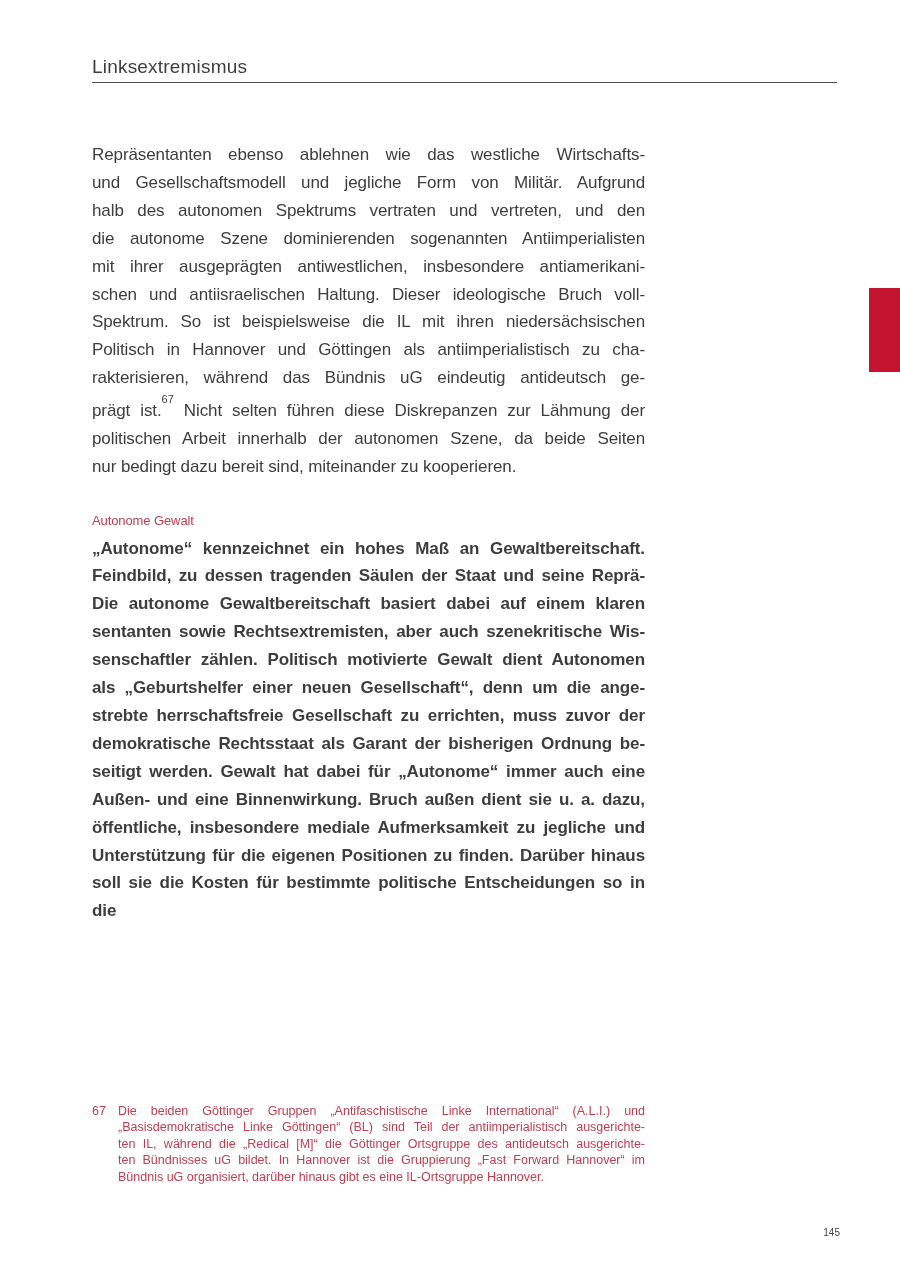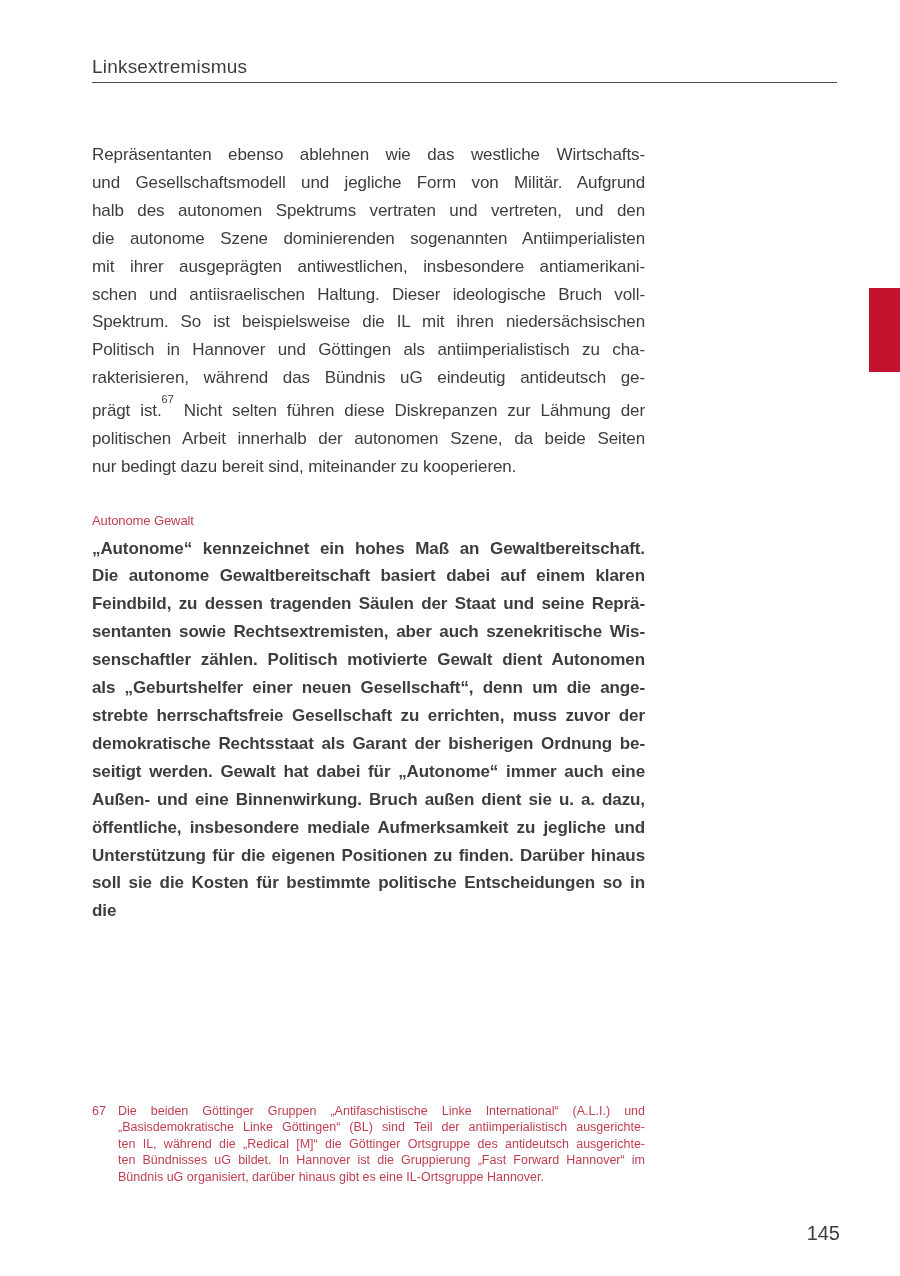--- a/index.html
+++ b/index.html
@@ -71,21 +71,21 @@
   }
   .fn-lines{width:527px;}
   .fn-line{
     text-align:justify;
     text-align-last:justify;
   }
   .fn-line.last{text-align-last:left;}
   
   .page-number{
     position:absolute;top:1224px;right:60px;
-    font-size:20px;line-height:18px;color:var(--ink);
+    font-size:10px;line-height:18px;color:var(--ink);
   }
 </style>
 </head>
 <body>
 
 <div class="page">
 
   <div class="running-head">Linksextremismus</div>
   <div class="head-rule"></div>
 
@@ -105,22 +105,22 @@
       <div class="line">rakterisieren, während das Bündnis uG eindeutig antideutsch ge-</div>
       <div class="line"><span>prägt ist.</span><sup class="fn-ref">67</sup><span> Nicht selten führen diese Diskrepanzen zur Lähmung der</span></div>
       <div class="line">politischen Arbeit innerhalb der autonomen Szene, da beide Seiten</div>
       <div class="line last">nur bedingt dazu bereit sind, miteinander zu kooperieren.</div>
     </div>
 
     <div class="section-heading">Autonome Gewalt</div>
 
     <div class="para2">
       <div class="line">„Autonome“ kennzeichnet ein hohes Maß an Gewaltbereitschaft.</div>
+      <div class="line">Feindbild, zu dessen tragenden Säulen der Staat und seine Reprä-</div>
       <div class="line">Die autonome Gewaltbereitschaft basiert dabei auf einem klaren</div>
-      <div class="line">Feindbild, zu dessen tragenden Säulen der Staat und seine Reprä-</div>
       <div class="line">sentanten sowie Rechtsextremisten, aber auch szenekritische Wis-</div>
       <div class="line">senschaftler zählen. Politisch motivierte Gewalt dient Autonomen</div>
       <div class="line">als „Geburtshelfer einer neuen Gesellschaft“, denn um die ange-</div>
       <div class="line">strebte herrschaftsfreie Gesellschaft zu errichten, muss zuvor der</div>
       <div class="line">demokratische Rechtsstaat als Garant der bisherigen Ordnung be-</div>
       <div class="line">seitigt werden. Gewalt hat dabei für „Autonome“ immer auch eine</div>
       <div class="line">Außen- und eine Binnenwirkung. Bruch außen dient sie u. a. dazu,</div>
       <div class="line">öffentliche, insbesondere mediale Aufmerksamkeit zu jegliche und</div>
       <div class="line">Unterstützung für die eigenen Positionen zu finden. Darüber hinaus</div>
       <div class="line">soll sie die Kosten für bestimmte politische Entscheidungen so in die</div>

